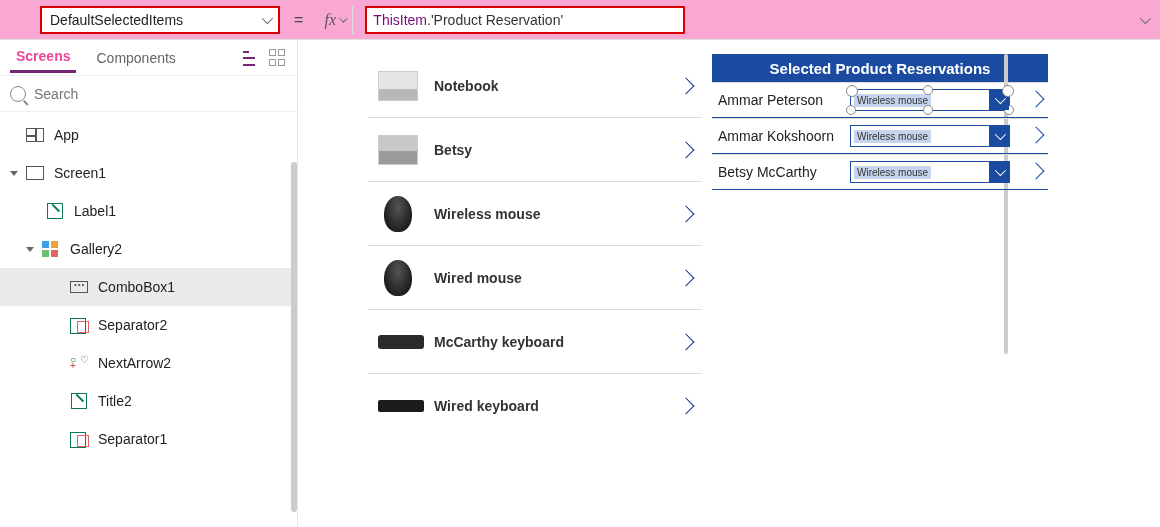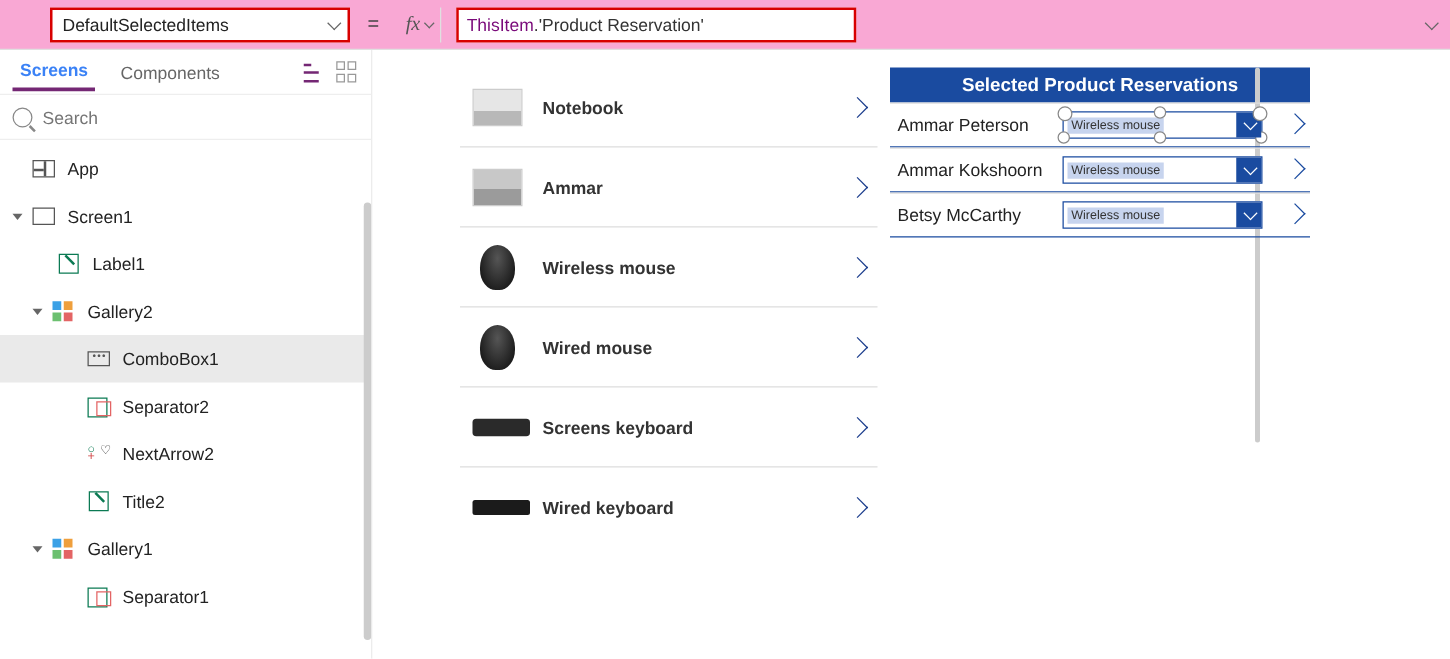--- a/index.html
+++ b/index.html
@@ -18,21 +18,21 @@
   .chev { display:inline-block; width:8px; height:8px; border-right:1.5px solid #666; border-bottom:1.5px solid #666;}
   .chev.down { transform: rotate(45deg) translateY(-2px);}
   .chev.right { transform: rotate(-45deg);}
   .chev.big { width:12px; height:12px; border-color:#1a3c8c; border-width:1.5px;}
   .chev-sm { display:inline-block; width:6px;height:6px;border-right:1px solid #666;border-bottom:1px solid #666; transform:rotate(45deg) translateY(-2px);}
 
   .main { display:flex; height:calc(527px - 40px);}
   .left-panel { width:298px; border-right:1px solid #e6e6e6; display:flex; flex-direction:column; position:relative;}
   .tab-row { display:flex; align-items:center; height:36px; padding:0 10px; border-bottom:1px solid #eee;}
   .tab { padding:6px 6px; margin-right:14px; font-size:14px; color:#666;}
-  .tab.active { color:#3b82f6; font-weight:600; border-bottom:3px solid #742774;}
+  .tab.active { color:#ec4899; font-weight:600; border-bottom:3px solid #742774;}
   .tab-row .spacer { flex:1;}
   .tv-icon, .grid-icon { width:18px; height:18px; display:flex; flex-wrap:wrap; gap:2px; margin-left:8px;}
   .tv-icon span{width:12px;height:2px;background:#742774;display:block;margin-top:2px;}
   .tv-icon span:nth-child(1){width:6px;}
   .grid-icon div{width:7px;height:7px;border:1px solid #999;}
   .search-row { display:flex; align-items:center; height:36px; border-bottom:1px solid #eee; padding:0 10px;}
   .search-ic { width:16px;height:16px;border:1.5px solid #888;border-radius:50%;position:relative;margin-right:8px;}
   .search-ic::after{content:"";position:absolute;width:6px;height:1.5px;background:#888;bottom:-3px;right:-4px;transform:rotate(45deg);}
   .search-row input{border:none;outline:none;flex:1;font-size:14px;color:#444;background:transparent;}
   .tree { flex:1; overflow:auto; padding-top:4px; position:relative;}
@@ -198,70 +198,56 @@
             </span>
           </span>
         <span class="ti-label">NextArrow2</span>
       </div>
       <div class="tree-item ti-indent3">
         <span class="ti-icon">
             <span class="ic-label"></span>
           </span>
         <span class="ti-label">Title2</span>
       </div>
-      <div class="tree-item ti-indent1">
-        <span class="ti-caret">
-            <span class="tri"></span>
-          </span>
-        <span class="ti-icon">
-            <span class="ic-gallery">
-              <span></span>
-              <span></span>
-              <span></span>
-              <span></span>
-            </span>
-          </span>
-        <span class="ti-label">Gallery1</span>
-      </div>
       <div class="tree-item ti-indent3">
         <span class="ti-icon">
             <span class="ic-sep"></span>
           </span>
         <span class="ti-label">Separator1</span>
       </div>
       <div class="tree-scroll-ind"></div>
     </div>
   </div>
 
   <div class="canvas">
     <div class="app-frame">
       <div class="product-list" id="product-list">
           <div class="p-row">
             <div class="p-img notebook"></div>
             <div class="p-name">Notebook</div>
             <span class="chev big right"></span>
           </div>
           <div class="p-row">
             <div class="p-img laptop"></div>
-            <div class="p-name">Ammar</div>
+            <div class="p-name">Betsy</div>
             <span class="chev big right"></span>
           </div>
           <div class="p-row">
             <div class="p-img mouse"></div>
             <div class="p-name">Wireless mouse</div>
             <span class="chev big right"></span>
           </div>
           <div class="p-row">
             <div class="p-img mouse"></div>
             <div class="p-name">Wired mouse</div>
             <span class="chev big right"></span>
           </div>
           <div class="p-row">
             <div class="p-img kbwl"></div>
-            <div class="p-name">Screens keyboard</div>
+            <div class="p-name">McCarthy keyboard</div>
             <span class="chev big right"></span>
           </div>
           <div class="p-row">
             <div class="p-img kbw"></div>
             <div class="p-name">Wired keyboard</div>
             <span class="chev big right"></span>
           </div>
         </div>
       <div class="p-scroll-ind"></div>
       <div class="res-panel">

